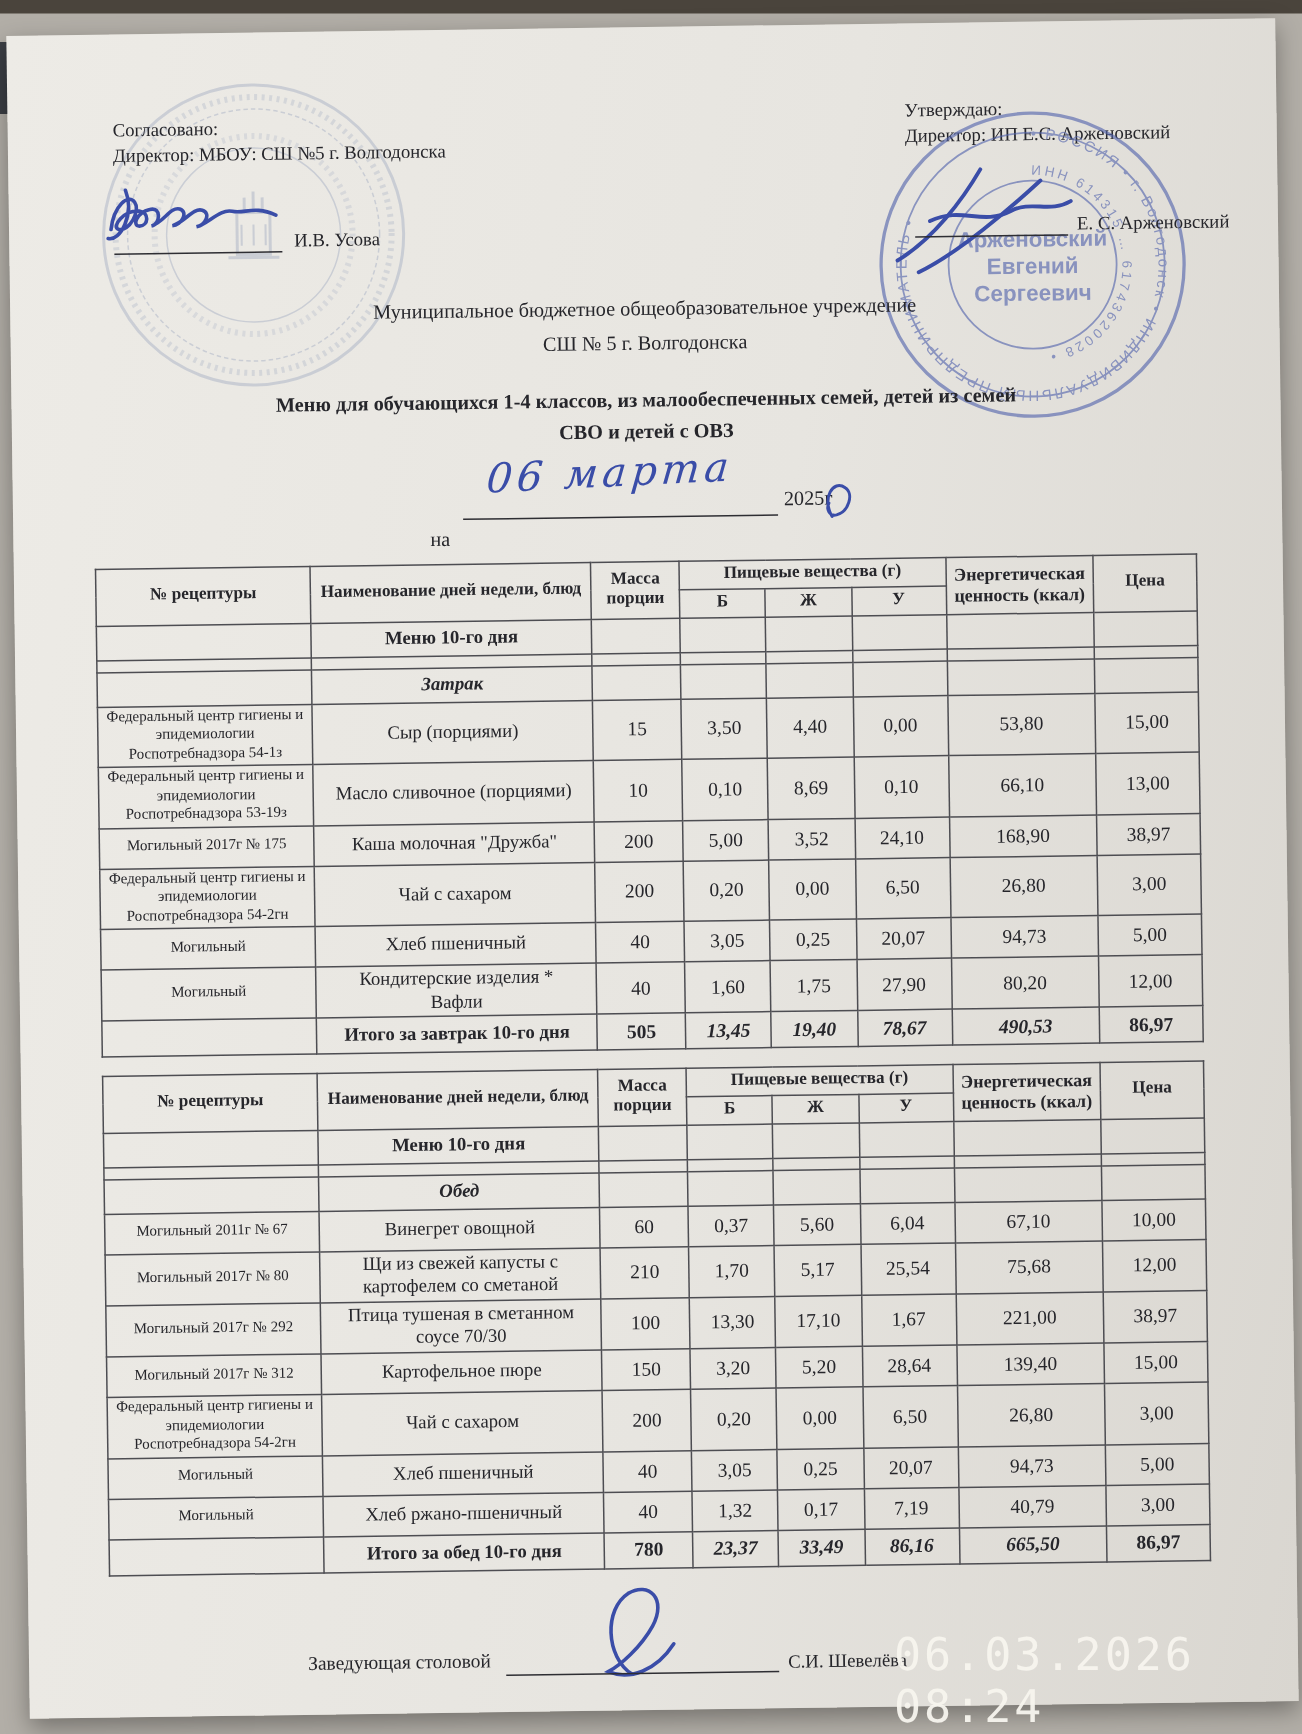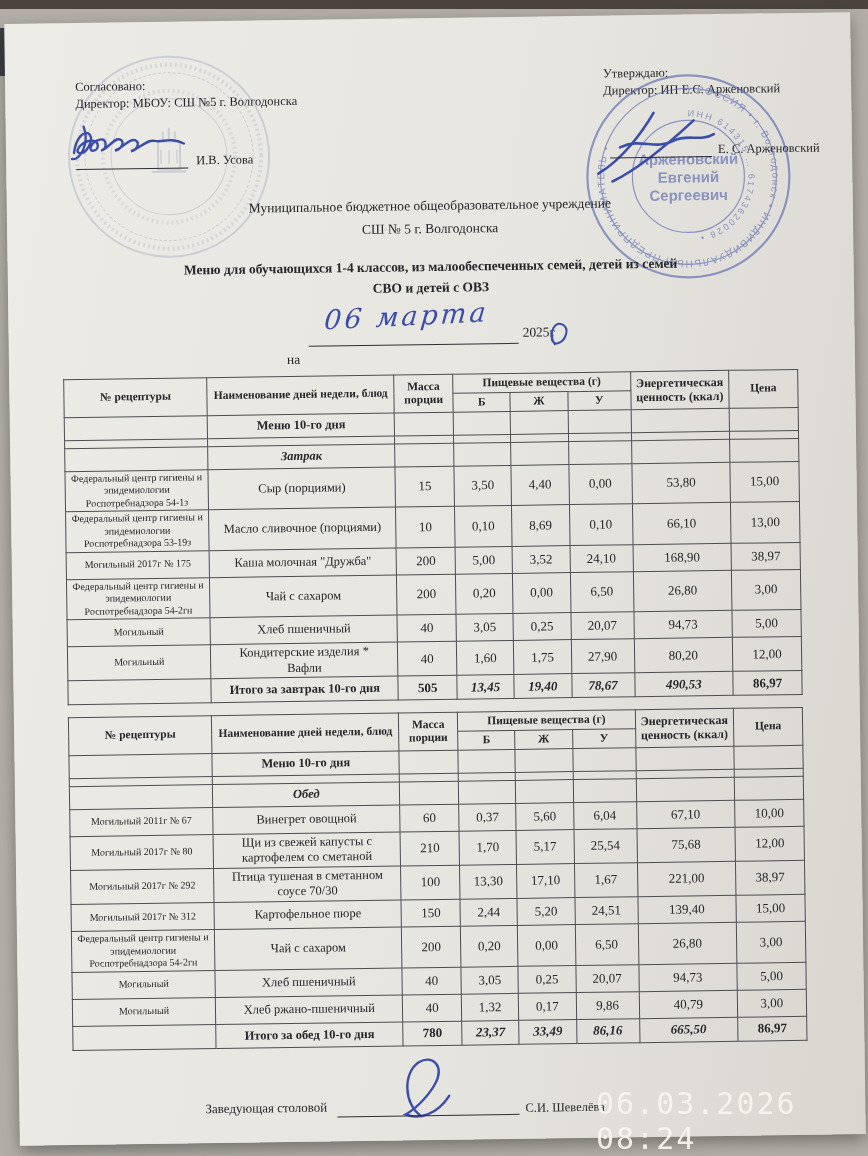--- a/index.html
+++ b/index.html
@@ -354,23 +354,23 @@
               <td class="cell-num">13,30</td>
               <td class="cell-num">17,10</td>
               <td class="cell-num">1,67</td>
               <td class="cell-num">221,00</td>
               <td class="cell-num">38,97</td>
             </tr>
             <tr class="dish-row">
               <td class="cell-recipe">Могильный 2017г № 312</td>
               <td class="cell-name">Картофельное пюре</td>
               <td class="cell-num">150</td>
-              <td class="cell-num">2,44</td>
+              <td class="cell-num">3,20</td>
               <td class="cell-num">5,20</td>
-              <td class="cell-num">24,51</td>
+              <td class="cell-num">28,64</td>
               <td class="cell-num">139,40</td>
               <td class="cell-num">15,00</td>
             </tr>
             <tr class="dish-row">
               <td class="cell-recipe">Федеральный центр гигиены и эпидемиологии Роспотребнадзора 54-2гн</td>
               <td class="cell-name">Чай с сахаром</td>
               <td class="cell-num">200</td>
               <td class="cell-num">0,20</td>
               <td class="cell-num">0,00</td>
               <td class="cell-num">6,50</td>
@@ -386,21 +386,21 @@
               <td class="cell-num">20,07</td>
               <td class="cell-num">94,73</td>
               <td class="cell-num">5,00</td>
             </tr>
             <tr class="dish-row">
               <td class="cell-recipe">Могильный</td>
               <td class="cell-name">Хлеб ржано-пшеничный</td>
               <td class="cell-num">40</td>
               <td class="cell-num">1,32</td>
               <td class="cell-num">0,17</td>
-              <td class="cell-num">9,86</td>
+              <td class="cell-num">7,19</td>
               <td class="cell-num">40,79</td>
               <td class="cell-num">3,00</td>
             </tr>
             <tr class="total-row">
               <td></td>
               <td class="total-label">Итого за обед 10-го дня</td>
               <td class="total-mass">780</td>
               <td class="total-num">23,37</td>
               <td class="total-num">33,49</td>
               <td class="total-num">86,16</td>

